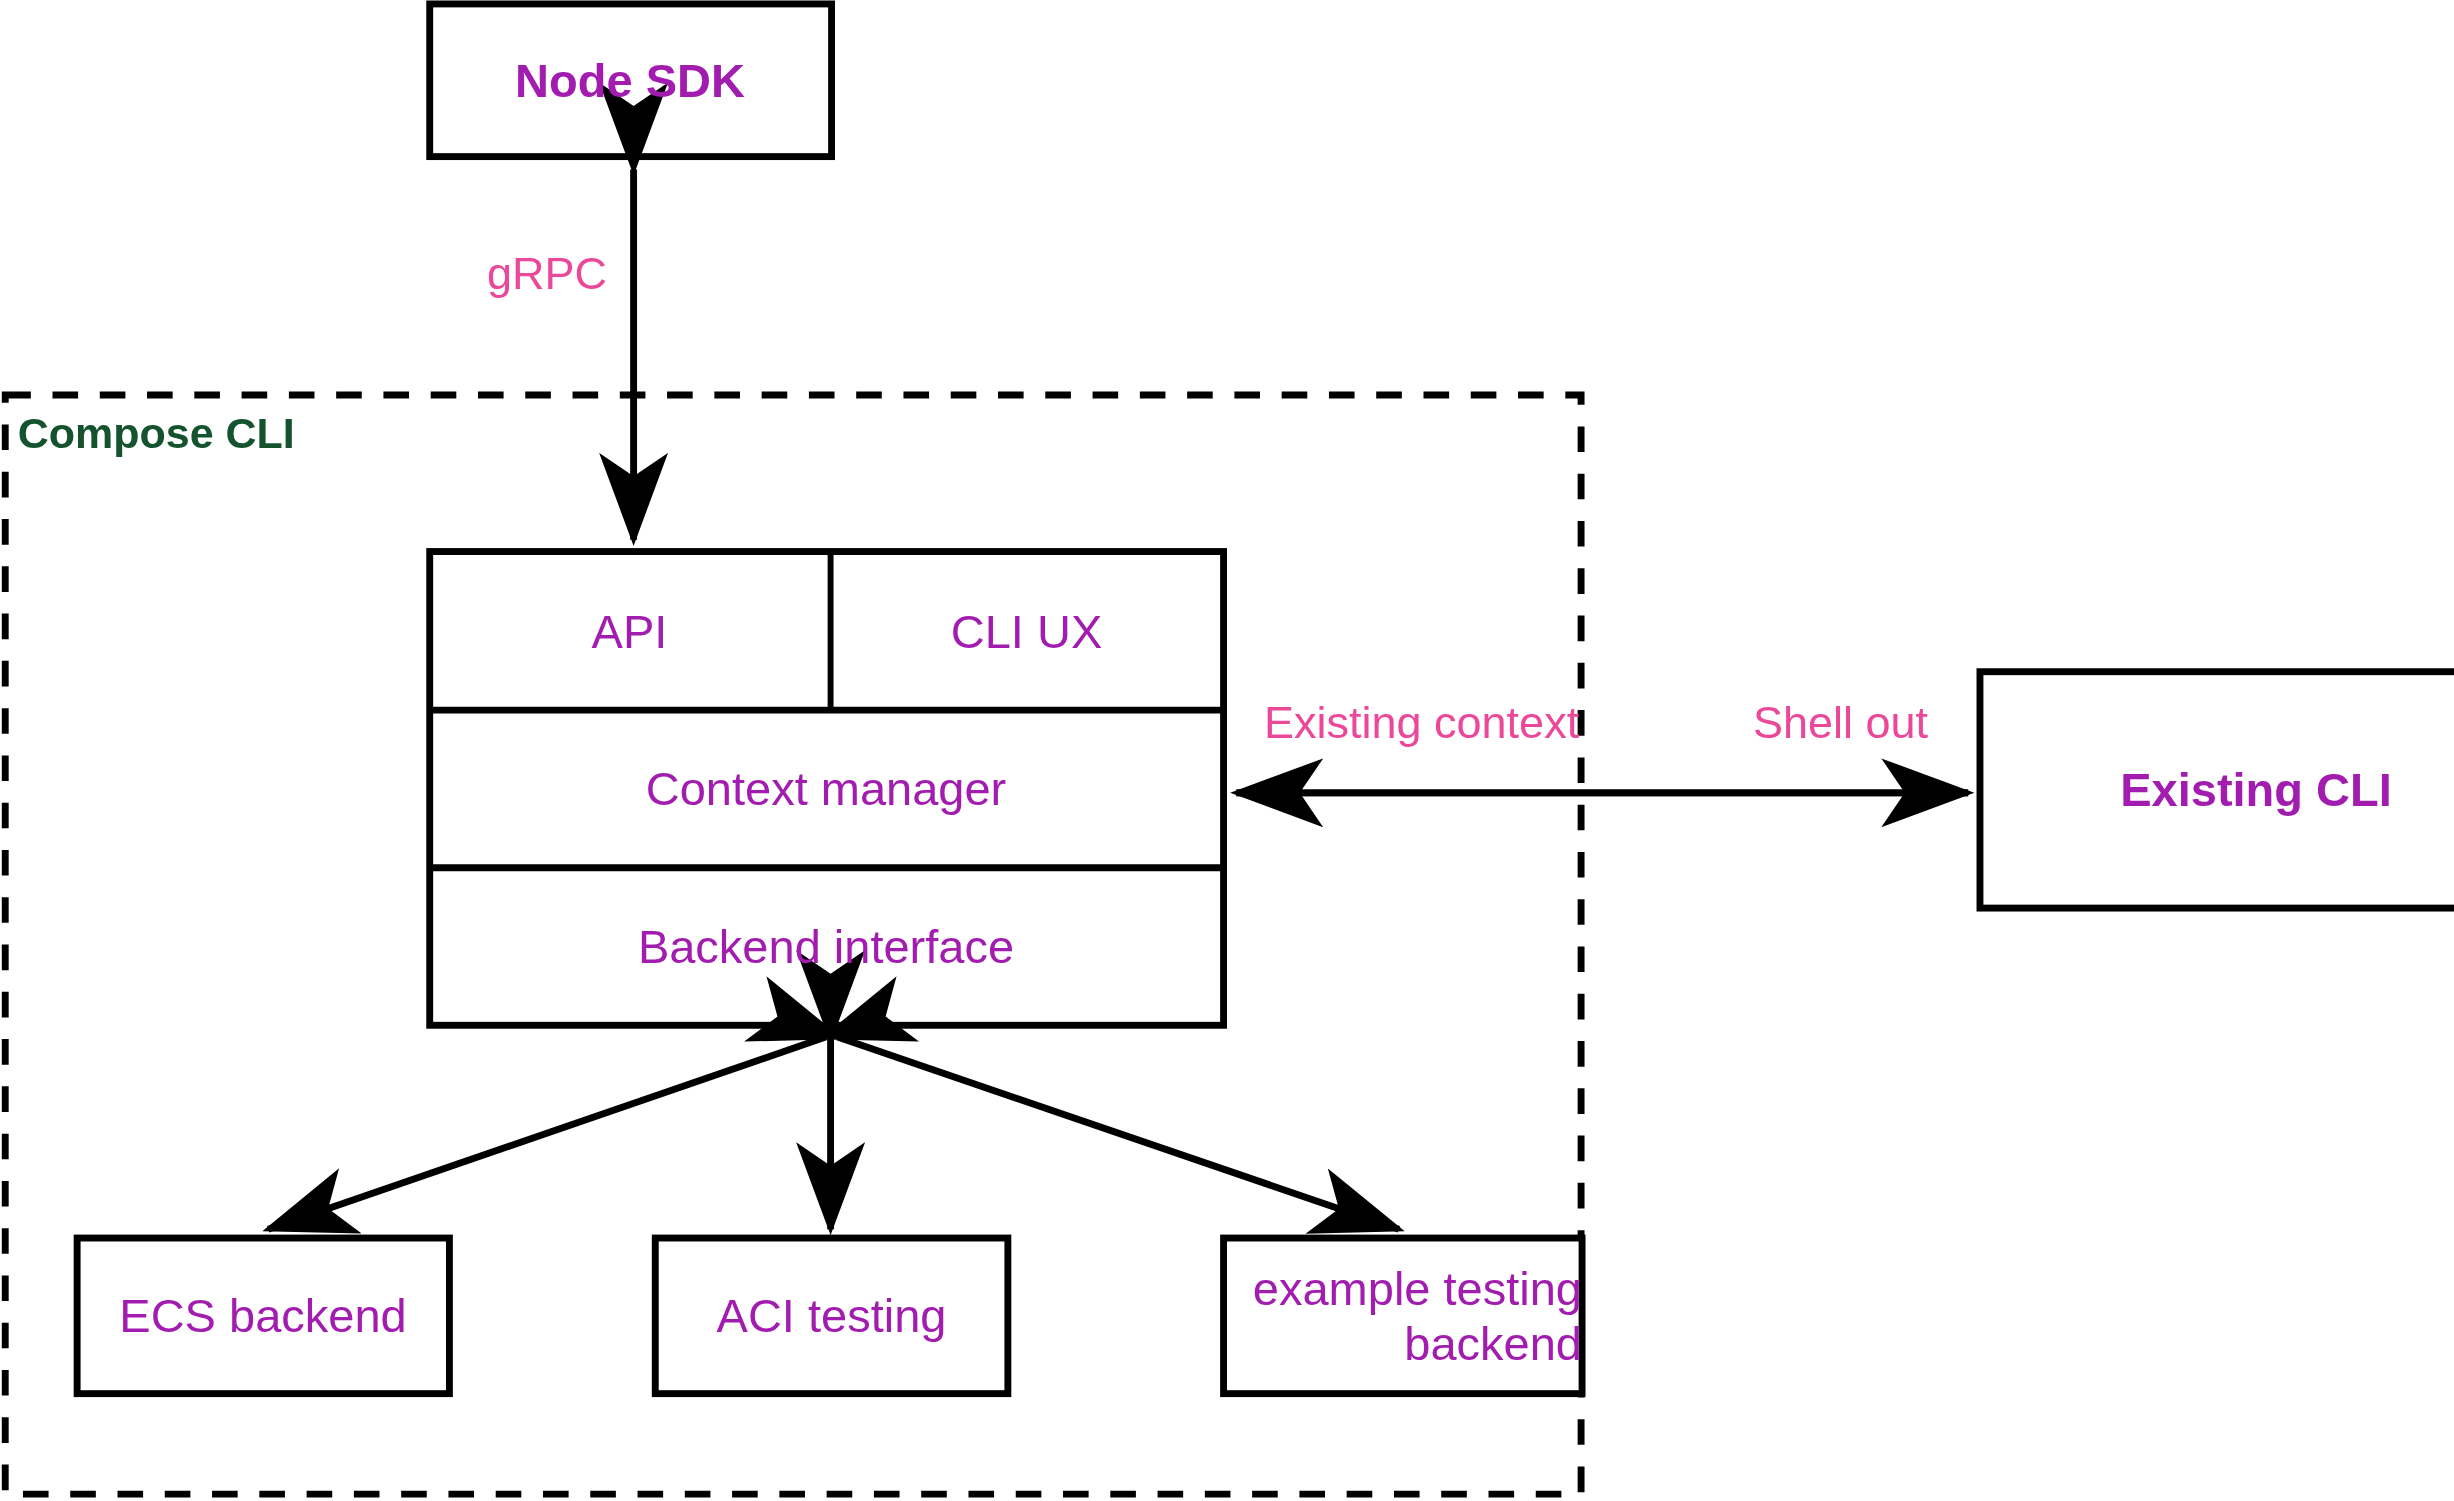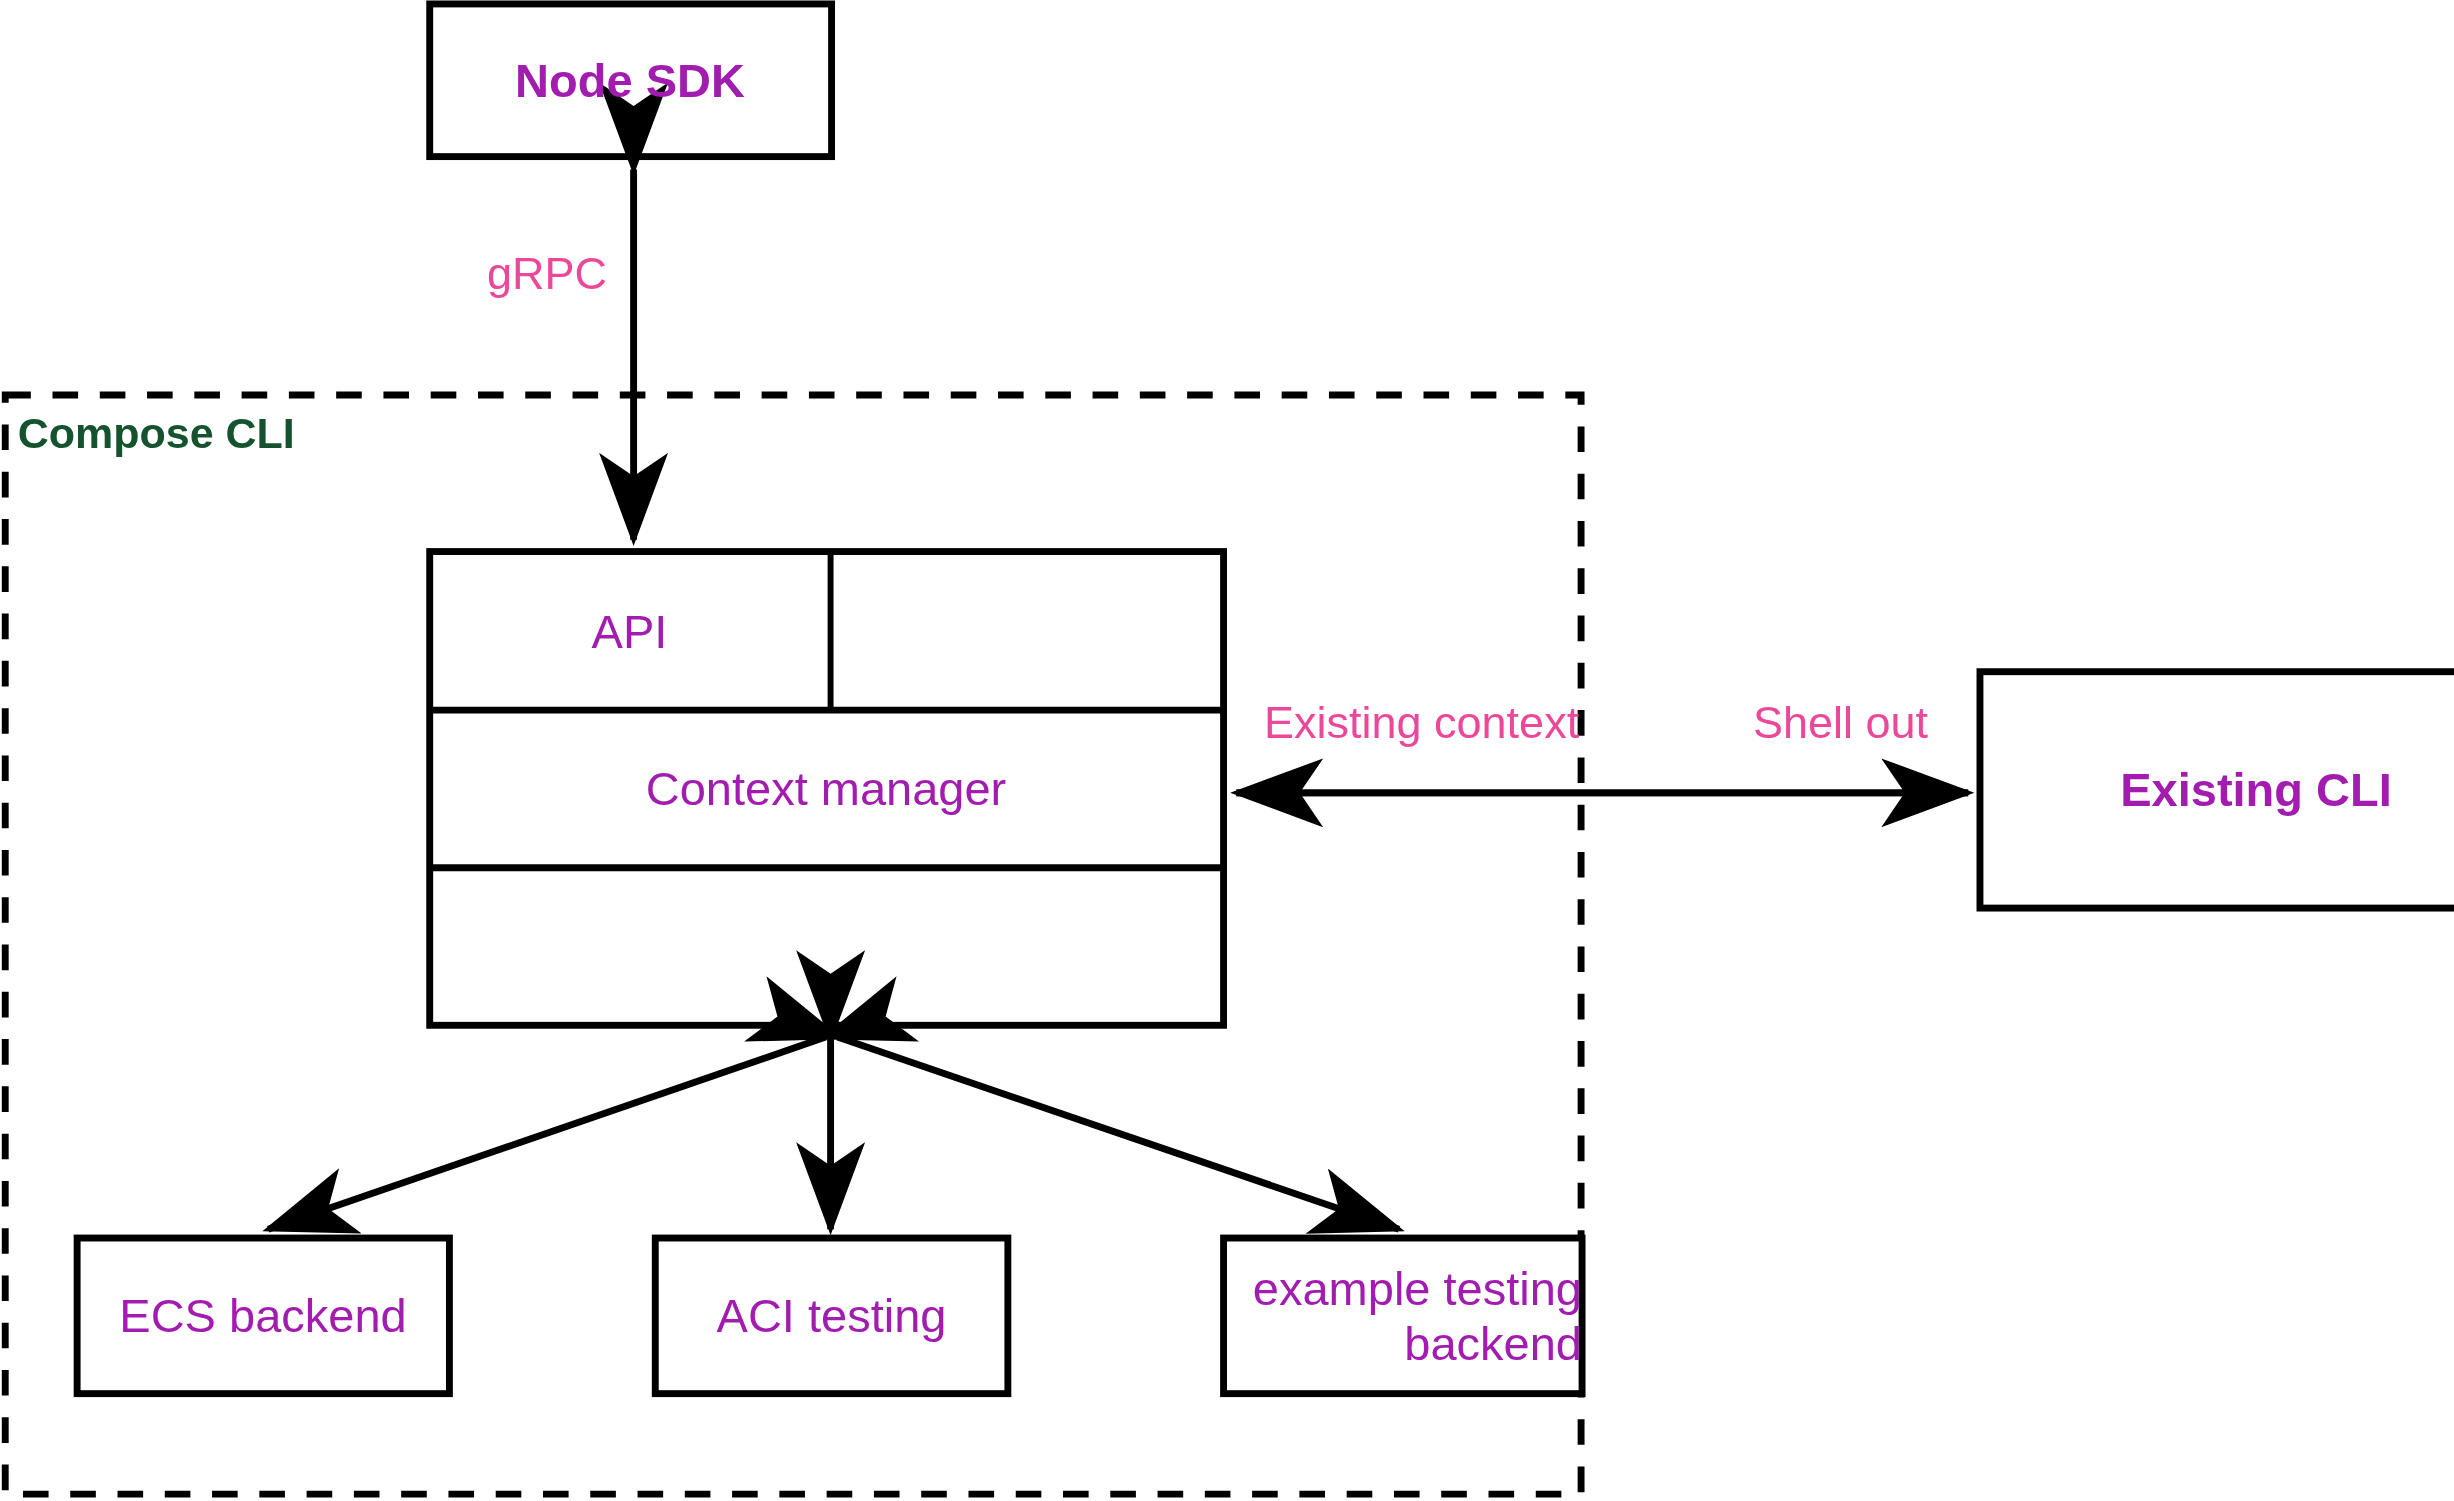--- a/index.html
+++ b/index.html
@@ -95,23 +95,25 @@
 
     <line x1="850" y1="1053" x2="1420" y2="1248" stroke="#000000" stroke-width="7" marker-start="url(#ahs)" marker-end="url(#ahs)"></line>
   </svg>
 
   <div class="grouptitle t-44" style="left:17.7px; top:409px;">Compose CLI</div>
 
   <div class="boxlabel bold t-48" style="left:429px; top:3.9px; width:402px; height:153px;">Node SDK</div>
 
   <div class="boxlabel t-48" style="left:429px; top:552px; width:401px; height:159px;">API</div>
 
+  <div class="boxlabel t-48" style="left:830px; top:552px; width:393px; height:159px;">CLI UX</div>
 
   <div class="boxlabel t-48" style="left:429px; top:710px; width:794px; height:158px;">Context manager</div>
 
+  <div class="boxlabel t-48" style="left:429px; top:868px; width:794px; height:158px;">Backend interface</div>
 
   <div class="boxlabel bold t-48" style="left:1980px; top:672px; width:552px; height:236px;">Existing CLI</div>
 
   <div class="boxlabel t-48" style="left:77px; top:1238px; width:372px; height:156px;">ECS backend</div>
 
   <div class="boxlabel t-48" style="left:655px; top:1238px; width:353px; height:156px;">ACI testing</div>
 
   <div class="boxlabel t-48" style="left:1223px; top:1238px; width:359px; height:156px; flex-direction:column;align-items:flex-end;">
     <span>example testing</span>
     <span>backend</span>

